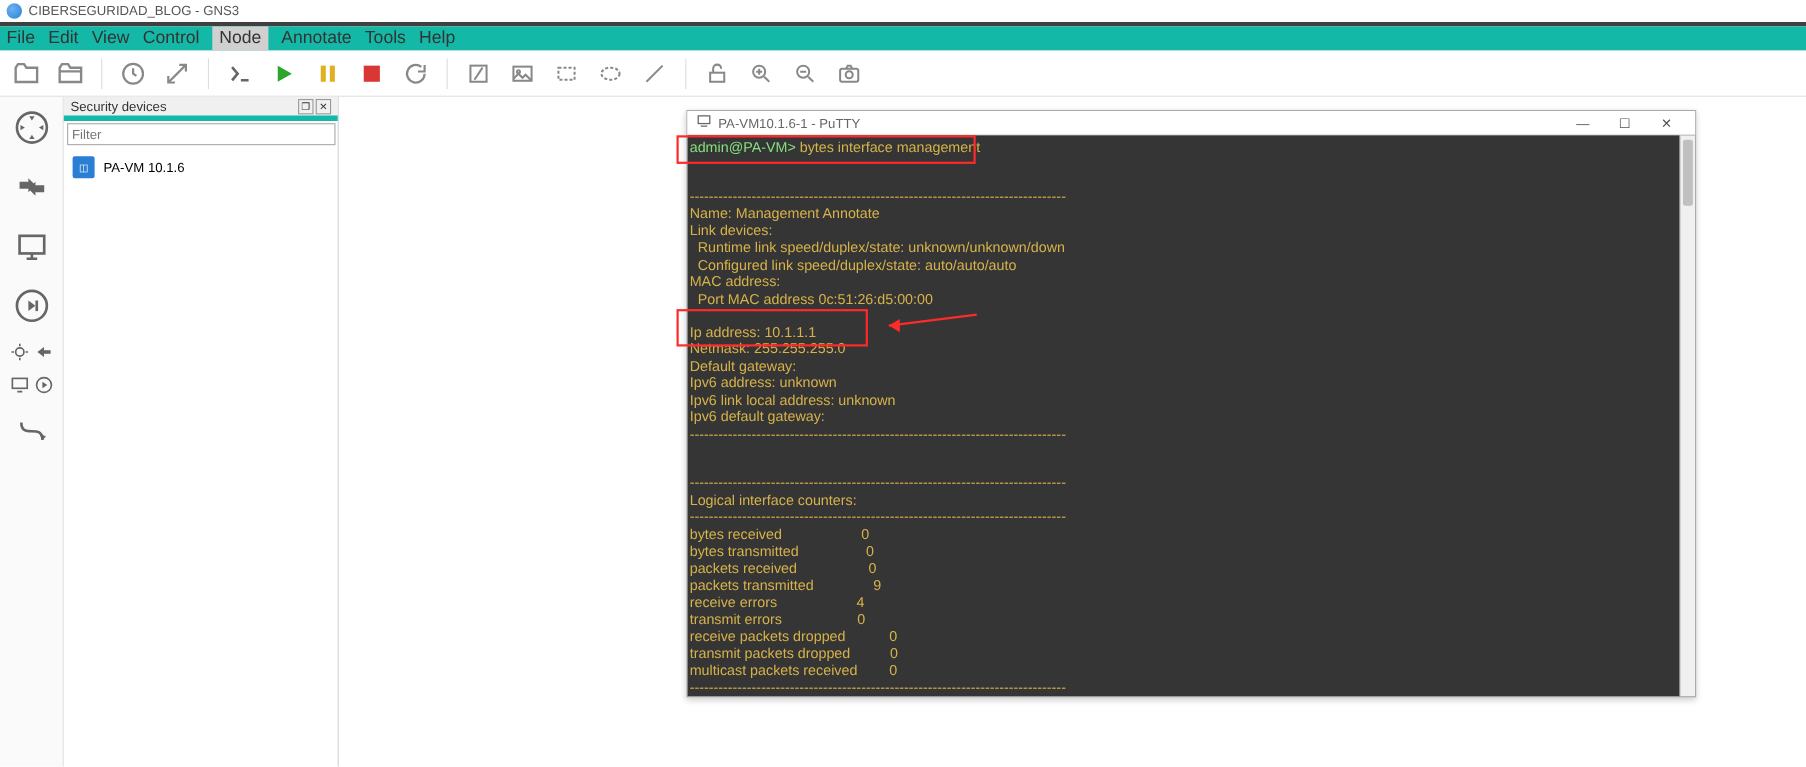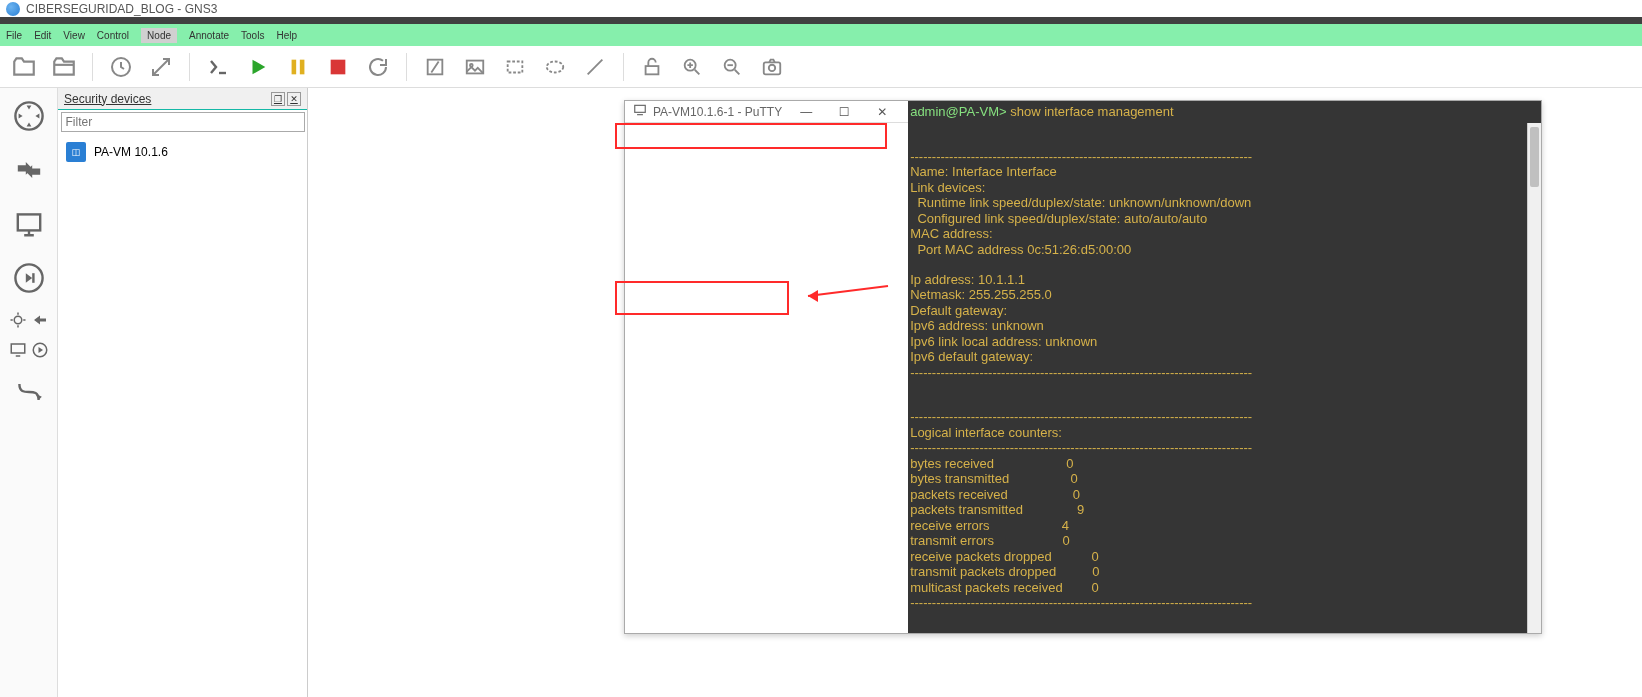--- a/index.html
+++ b/index.html
@@ -1,56 +1,56 @@
 <!DOCTYPE html>
 <html><head>
 <meta charset="utf-8">
 <style>
 * { margin: 0; padding: 0; box-sizing: border-box; font-family: Tahoma, Arial, sans-serif; }
 body { width: 1642px; height: 697px; background: #fff; overflow: hidden; font-size: 12px; }
 
-.titlebar { height: 24px; background: #fff; border-bottom: 7px solid #404040; display: flex; align-items: center; padding: 0 6px; gap: 6px; }
+.titlebar { height: 24px; background: #fff; border-bottom: 4px solid #404040; display: flex; align-items: center; padding: 0 6px; gap: 6px; }
 .titlebar .app-icon { width: 14px; height: 14px; background: radial-gradient(circle at 35% 35%, #6bb3f0, #2a7fd4); border-radius: 50%; }
 .titlebar .title { font-size: 12px; color: #555; }
 
-.menubar { height: 22px; background: #86efac; display: flex; align-items: center; padding: 0 6px; gap: 12px; font-size: 10px; color: #333; }
+.menubar { height: 22px; background: #14b8a6; display: flex; align-items: center; padding: 0 6px; gap: 12px; font-size: 16px; color: #333; }
 .menubar span { cursor: default; }
 .menubar span.hl { background: #d0d0d0; padding: 2px 6px; }
 
 .toolbar { height: 42px; background: #fff; border-bottom: 1px solid #ddd; display: flex; align-items: center; padding: 0 8px; gap: 8px; }
 .toolbar .sep { width: 1px; height: 28px; background: #ddd; margin: 0 4px; }
 .toolbar .tbtn { width: 32px; height: 32px; display: flex; align-items: center; justify-content: center; color: #666; cursor: pointer; }
 
 .main { display: flex; height: calc(697px - 24px - 22px - 42px); }
 
 .left-toolbar { width: 58px; background: #fafafa; border-right: 1px solid #ddd; display: flex; flex-direction: column; align-items: center; padding-top: 6px; gap: 10px; }
 .left-toolbar .lbtn { width: 44px; height: 44px; display: flex; align-items: center; justify-content: center; color: #555; cursor: pointer; }
 .left-toolbar .lbtn svg { width: 32px; height: 32px; }
 .left-toolbar .small-row { display: flex; gap: 2px; }
 .left-toolbar .small-row .s { width: 20px; height: 20px; display: flex; align-items: center; justify-content: center; }
 
 .side-panel { width: 250px; background: #fff; border-right: 1px solid #ccc; display: flex; flex-direction: column; }
-.side-panel .hdr { height: 22px; background: #f0f0f0; border-bottom: 1px solid #14b8a6; display: flex; align-items: center; justify-content: space-between; padding: 0 6px; font-size: 12px; color: #333; text-decoration: underline; }
+.side-panel .hdr { height: 22px; background: #f0f0f0; border-bottom: 5px solid #14b8a6; display: flex; align-items: center; justify-content: space-between; padding: 0 6px; font-size: 12px; color: #333; }
 .side-panel .hdr .ctrls { display: flex; gap: 2px; }
 .side-panel .hdr .ctrls span { width: 14px; height: 14px; border: 1px solid #999; font-size: 9px; display: flex; align-items: center; justify-content: center; cursor: pointer; }
 .side-panel input.filter { width: 244px; margin: 2px auto; border: 1px solid #aaa; padding: 2px 4px; font-size: 12px; color: #888; }
 .side-panel .dev-list { flex: 1; padding: 4px; }
 .side-panel .dev-item { display: flex; align-items: center; gap: 8px; padding: 4px; cursor: pointer; }
 .side-panel .dev-item .ico { width: 20px; height: 20px; background: #2a7fd4; border-radius: 2px; display:flex;align-items:center;justify-content:center;color:#fff;font-size:9px; }
 
 .canvas { flex: 1; position: relative; background: #fff; }
 .node { position: absolute; left: 380px; top: 160px; width: 220px; text-align: center; font-size: 12px; color: #222; }
 .node .nlabel { font-weight: bold; margin-bottom: 6px; }
 .node .nico { width: 54px; height: 54px; margin: 0 auto 6px auto; background: linear-gradient(#3a8cd8,#2a7fd4); border: 1px solid #555; display:flex;align-items:center;justify-content:center;color:#fff; position:relative; }
 .node .nico::after { content:""; position:absolute; bottom:-8px; left:0; width:54px; height:8px; background:#555; }
 .node .creds { font-weight: bold; }
 .node .creds .blur { filter: blur(3px); }
 
 
-.putty { position: absolute; left: 624px; top: 100px; width: 918px; height: 534px; border: 1px solid #aaa; background: #fff; box-shadow: 0 2px 6px rgba(0,0,0,0.2); display:flex;}
+.putty { position: absolute; left: 624px; top: 100px; width: 918px; height: 534px; border: 1px solid #aaa; background: #fff; box-shadow: 0 2px 6px rgba(0,0,0,0.2); display:flex;flex-direction:column; }
 .putty .p-title { height: 22px; background: #fff; border-bottom: 1px solid #ddd; display:flex; align-items:center; padding: 0 8px; gap:6px; color:#666; font-size:12px; }
 .putty .p-title .p-ctrls { margin-left:auto; display:flex; gap:2px; }
 .putty .p-title .p-ctrls span { width:36px; height:18px; display:flex;align-items:center;justify-content:center; color:#555; cursor:pointer; }
 .putty .term { flex:1; background: #353535; color: #d6b24a; font-family: Consolas, 'Courier New', monospace; font-size: 13px; line-height: 14.5px; padding: 4px 2px 4px 2px; white-space: pre; overflow: hidden; position:relative; }
 .putty .scrollbar { position:absolute; right:0; top:22px; bottom:0; width:14px; background:#f0f0f0; border-left:1px solid #ccc; }
 .putty .scrollbar .thumb { position:absolute; left:2px; right:2px; top:4px; height:60px; background:#c0c0c0; border-radius:2px; }
 
 .term .prompt { color: #86e07f; margin-top: 32px; }
 
 .redbox-abs { position:absolute; border:2px solid #ff2a2a; pointer-events:none; }
@@ -289,25 +289,25 @@
               <path d="M7 20h10"></path>
             </svg>
         </span>
         <span>PA-VM10.1.6-1 - PuTTY</span>
         <div class="p-ctrls">
           <span>―</span>
           <span>☐</span>
           <span>✕</span>
         </div>
       </div>
-      <div class="term"><span class="prompt">admin@PA-VM&gt;</span><span> show interface management</span>
-
-
-<span>-------------------------------------------------------------------------------</span>
-<span>Name: Interface Interface</span>
+      <div class="term"><span class="prompt">admin@PA-VM&gt;</span><span> bytes interface management</span>
+
+
+<span>-------------------------------------------------------------------------------</span>
+<span>Name: Management Annotate</span>
 <span>Link devices:</span>
 <span>  Runtime link speed/duplex/state: unknown/unknown/down</span>
 <span>  Configured link speed/duplex/state: auto/auto/auto</span>
 <span>MAC address:</span>
 <span>  Port MAC address 0c:51:26:d5:00:00</span>
 
 <span>Ip address: 10.1.1.1</span>
 <span>Netmask: 255.255.255.0</span>
 <span>Default gateway:</span>
 <span>Ipv6 address: unknown</span>

